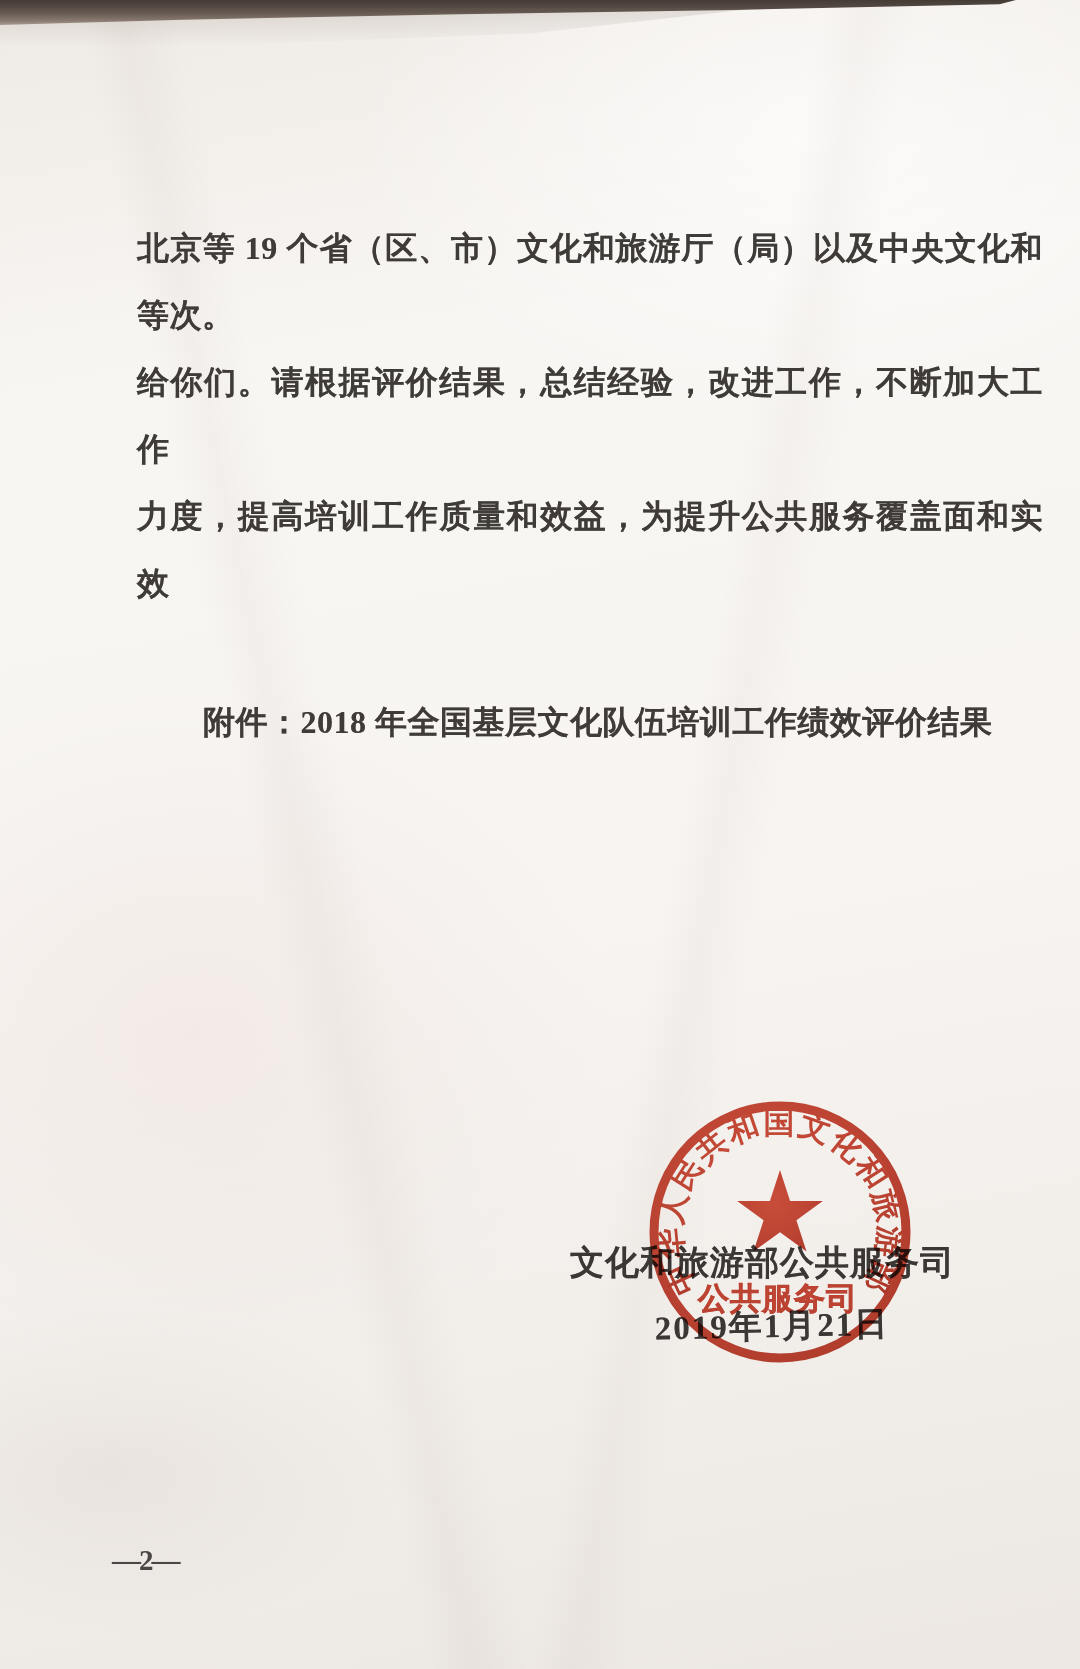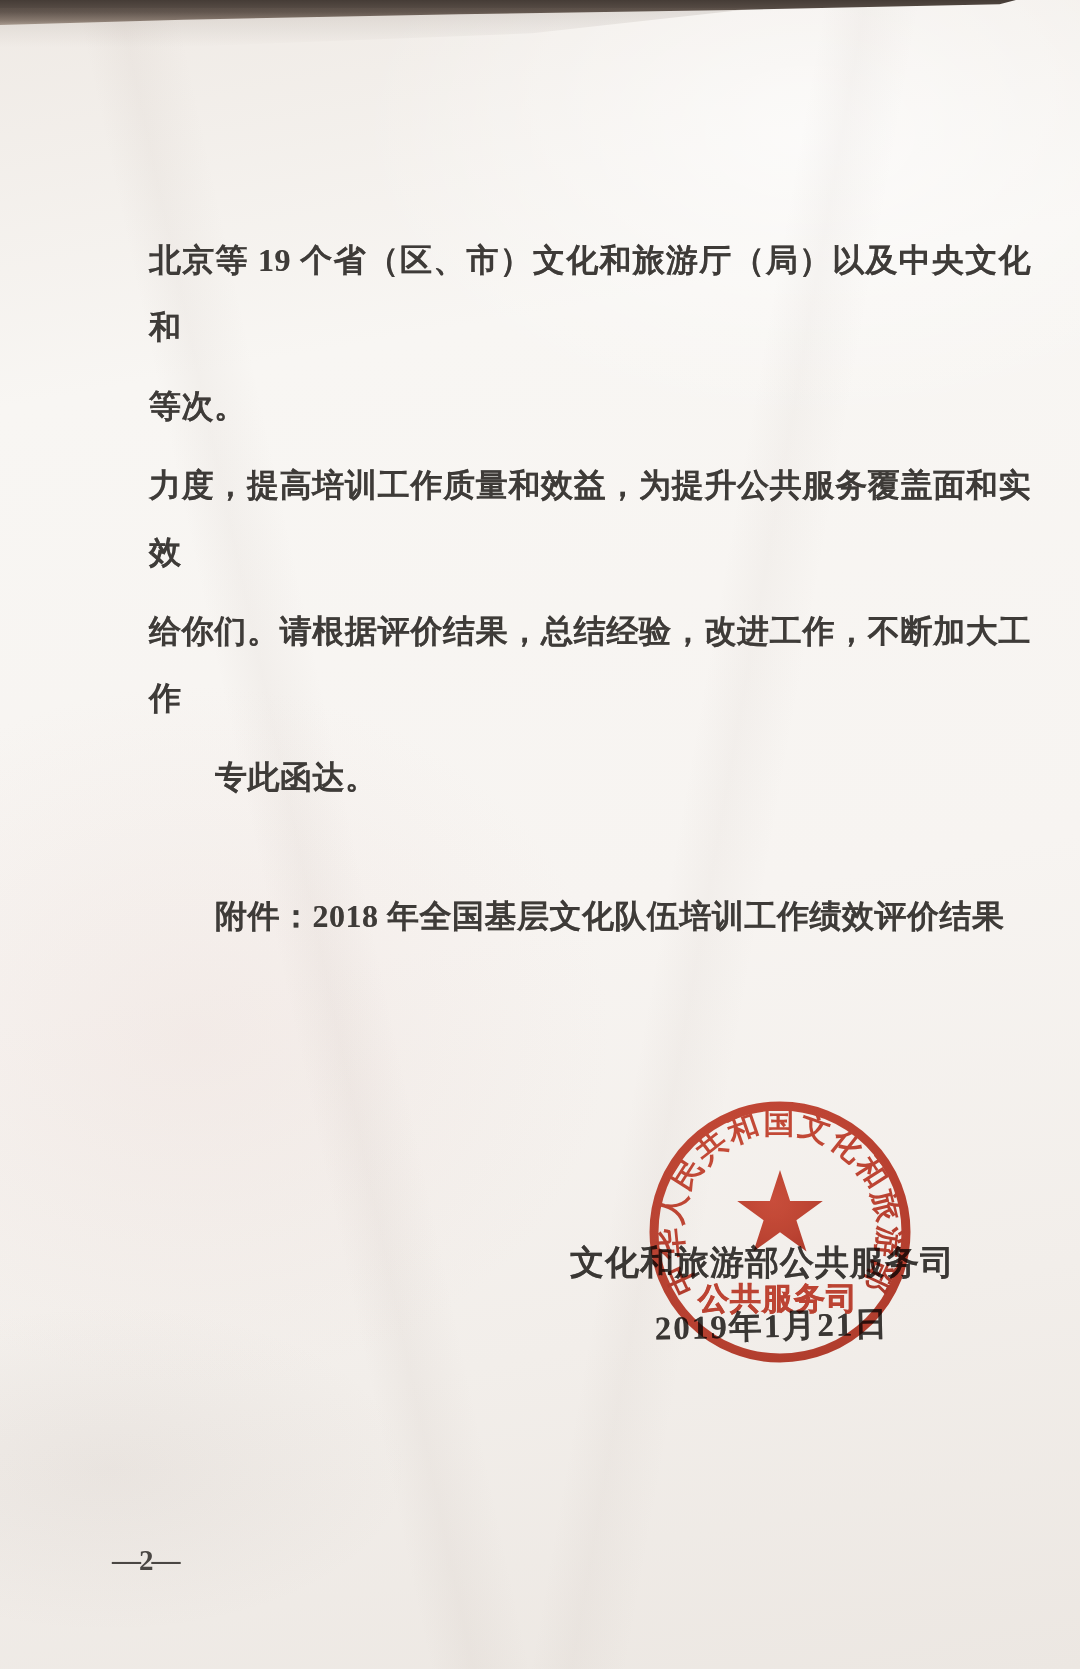--- a/index.html
+++ b/index.html
@@ -41,21 +41,21 @@
     clip-path:polygon(0 0,100% 0,70% 55%,0 100%);
   }
   .textblock{
     position:absolute;left:137px;top:215px;width:906px;
     font-size:32px;line-height:67px;
     color:var(--ink);
     font-weight:600;
     letter-spacing:0.5px;
     text-shadow:0 0 0.6px rgba(62,59,56,0.55);
   }
-  .line{margin:12px;white-space:nowrap;}
+  .line{margin:0;white-space:nowrap;}
   .line.j{
     white-space:normal;
     text-align:justify;
     text-align-last:justify;
     text-justify:inter-character;
   }
   .line.indent{padding-left:66px;}
   .line.gap{margin-top:72px;}
   .signature{
     position:absolute;left:570px;top:1240px;width:400px;
@@ -88,23 +88,22 @@
 <body>
 
 <div class="page">
 
   <div class="scan-edge"></div>
   <div class="scan-edge-haze"></div>
 
   <main class="textblock">
     <p class="line j">北京等 19 个省（区、市）文化和旅游厅（局）以及中央文化和</p>
     <p class="line">等次。</p>
+    <p class="line j">给你们。请根据评价结果，总结经验，改进工作，不断加大工作</p>
     <p class="line j">力度，提高培训工作质量和效益，为提升公共服务覆盖面和实效</p>
-    <p class="line j">给你们。请根据评价结果，总结经验，改进工作，不断加大工作</p>
-    <p class="line indent">专此函达。</p>
     <p class="line indent gap">附件：2018 年全国基层文化队伍培训工作绩效评价结果</p>
   </main>
 
   <div class="signature">文化和旅游部公共服务司</div>
   <div class="dateline">2019年1月21日</div>
 
   <svg class="seal" viewBox="0 0 290 290" xmlns="http://www.w3.org/2000/svg" xmlns:xlink="http://www.w3.org/1999/xlink">
     <defs>
       <path id="sealArc" d="M 63.9 201.8 A 99 99 0 1 1 226.1 201.8" fill="none"></path>
       <radialGradient id="sealFade" cx="42%" cy="38%" r="75%">

